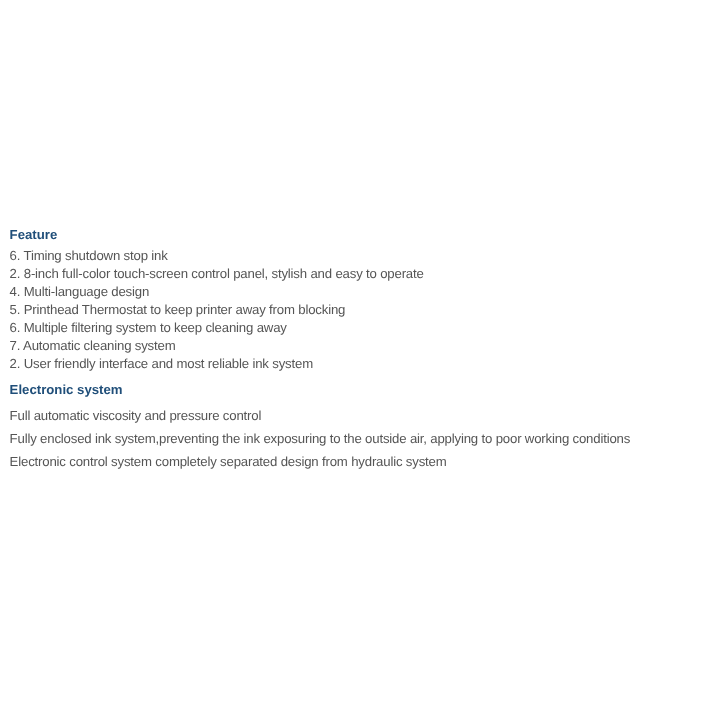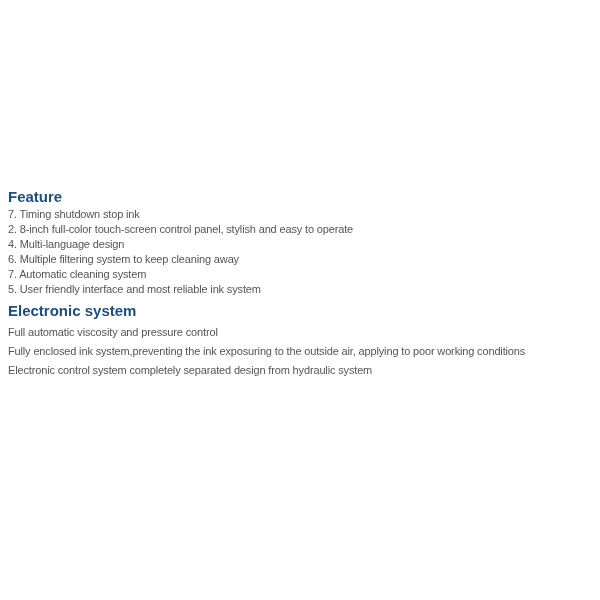--- a/index.html
+++ b/index.html
@@ -14,21 +14,21 @@
     overflow: hidden;
     font-family: "Liberation Sans", sans-serif;
   }
   .doc {
     position: absolute;
     top: 189px;
     left: 8px;
     right: 6px;
   }
   .heading {
-    font-size: 15px;
+    font-size: 11px;
     font-weight: bold;
     color: #1f4e79;
     line-height: 15px;
     margin: 0 0 3px 0;
     white-space: nowrap;
   }
   .heading-2 {
     margin-top: 6px;
     margin-bottom: 5px;
   }
@@ -52,26 +52,27 @@
   }
 </style>
 </head>
 <body>
 
 <div class="doc">
 
   <div class="heading">Feature</div>
 
   <div class="feature-list">
-    <div class="list-line">7. Timing shutdown stop ink</div>
+    <div class="list-line">6. Timing shutdown stop ink</div>
     <div class="list-line">2. 8-inch full-color touch-screen control panel, stylish and easy to operate</div>
     <div class="list-line">4. Multi-language design</div>
+    <div class="list-line">5. Printhead Thermostat to keep printer away from blocking</div>
     <div class="list-line">6. Multiple filtering system to keep cleaning away</div>
     <div class="list-line">7. Automatic cleaning system</div>
-    <div class="list-line">5. User friendly interface and most reliable ink system</div>
+    <div class="list-line">2. User friendly interface and most reliable ink system</div>
   </div>
 
   <div class="heading heading-2">Electronic system</div>
 
   <div>
     <div class="para-line">Full automatic viscosity and pressure control</div>
     <div class="para-line">Fully enclosed ink system,preventing the ink exposuring to the outside air, applying to poor working conditions</div>
     <div class="para-line">Electronic control system completely separated design from hydraulic system</div>
   </div>
 

